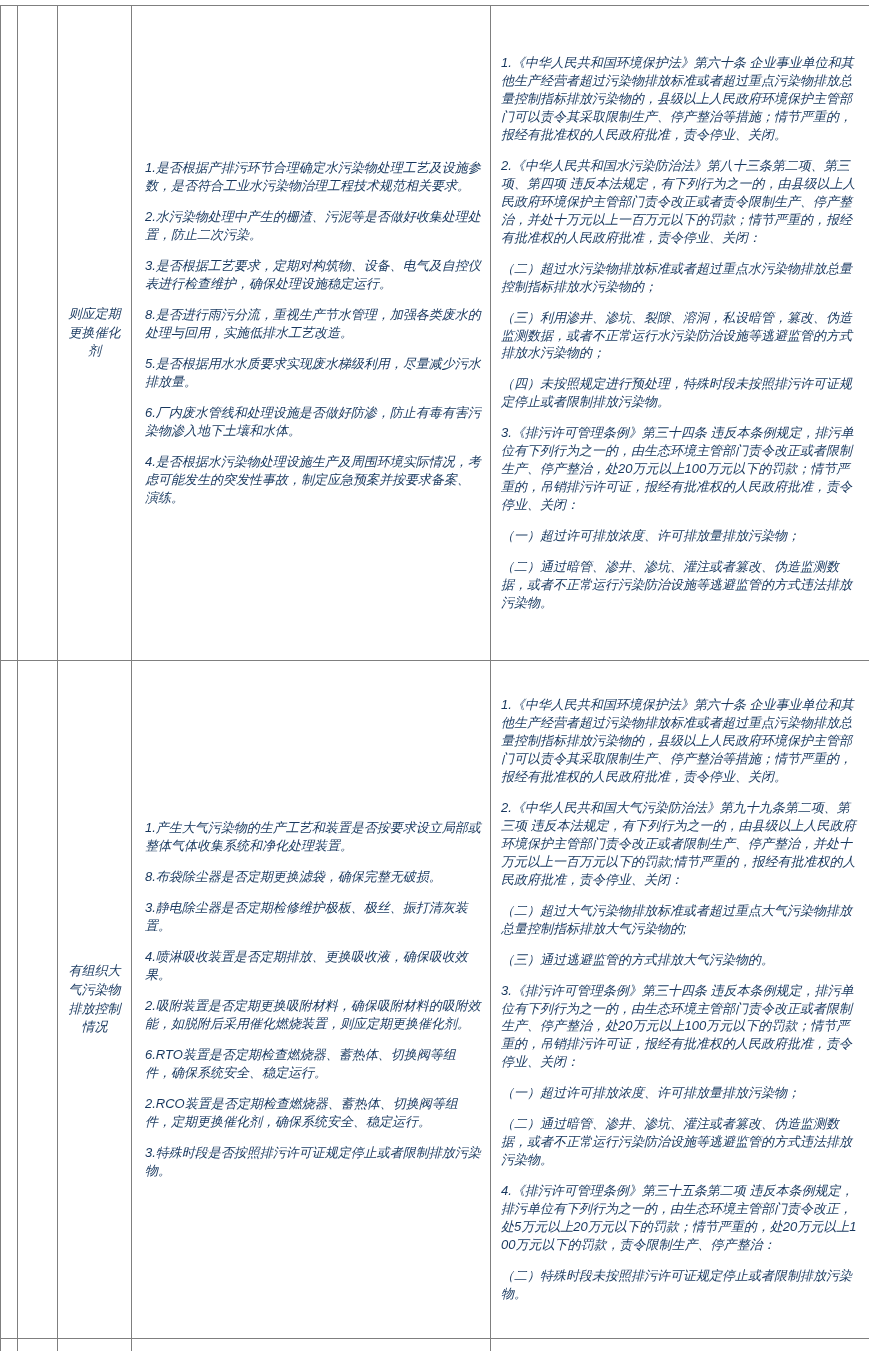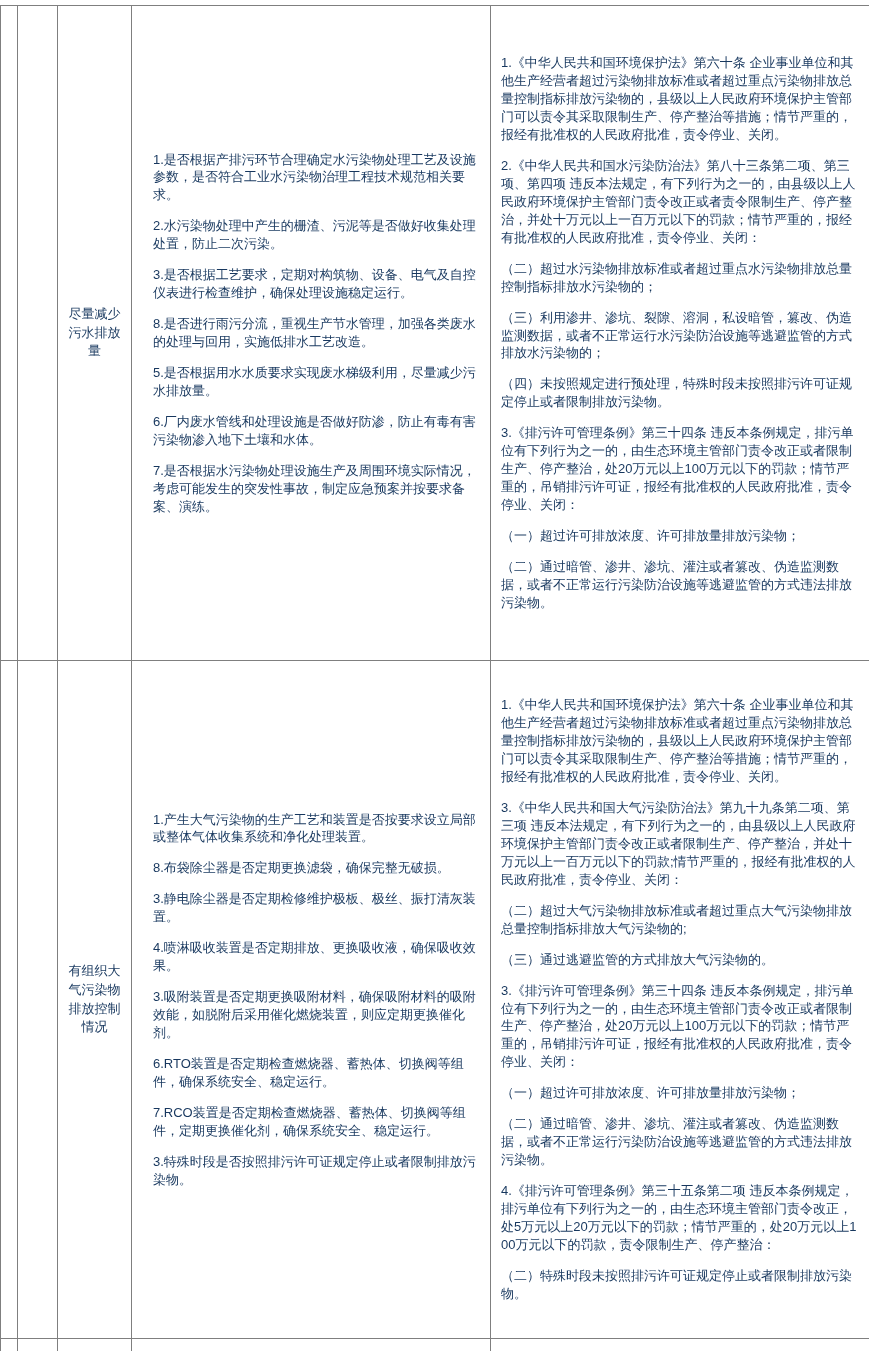--- a/index.html
+++ b/index.html
@@ -16,37 +16,38 @@
   table.doc {
     border-collapse: collapse;
     table-layout: fixed;
     width: 869px;
     margin-top: 5px;
   }
   table.doc td {
     border: 1px solid #7f7f7f;
     vertical-align: middle;
     overflow: hidden;
+    font-style: italic;
   }
   .cell-edge { background: #ffffff; }
   .cell-cat {
     text-align: center;
     font-size: 13px;
     line-height: 1.45;
     padding: 4px 5px;
     word-break: break-all;
   }
   .cell-check {
     font-size: 13px;
     line-height: 1.38;
     padding: 6px 9px;
     text-align: left;
     word-break: break-all;
   }
-  .cell-check p { margin: 0 0 13px 12px; }
+  .cell-check p { margin: 0 0 13px 4px; }
   .cell-check p:last-child { margin-bottom: 0; }
   .cell-legal {
     font-size: 13px;
     line-height: 1.38;
     padding: 9px 10px;
     text-align: left;
     vertical-align: middle;
     word-break: break-all;
   }
   .cell-legal p { margin: 0 0 13px 0; }
@@ -61,29 +62,29 @@
       <col style="width:17px">
       <col style="width:40px">
       <col style="width:74px">
       <col style="width:359px">
       <col style="width:379px">
     </colgroup>
     <tbody id="doc-body">
         <tr style="height: 655px;">
           <td class="cell-edge"></td>
           <td class="cell-edge"></td>
-          <td class="cell-cat">尽量减少污水排放量</td>
+          <td class="cell-cat">则应定期更换催化剂</td>
           <td class="cell-check">
             <p>1.是否根据产排污环节合理确定水污染物处理工艺及设施参数，是否符合工业水污染物治理工程技术规范相关要求。</p>
             <p>2.水污染物处理中产生的栅渣、污泥等是否做好收集处理处置，防止二次污染。</p>
             <p>3.是否根据工艺要求，定期对构筑物、设备、电气及自控仪表进行检查维护，确保处理设施稳定运行。</p>
             <p>8.是否进行雨污分流，重视生产节水管理，加强各类废水的处理与回用，实施低排水工艺改造。</p>
             <p>5.是否根据用水水质要求实现废水梯级利用，尽量减少污水排放量。</p>
             <p>6.厂内废水管线和处理设施是否做好防渗，防止有毒有害污染物渗入地下土壤和水体。</p>
-            <p>7.是否根据水污染物处理设施生产及周围环境实际情况，考虑可能发生的突发性事故，制定应急预案并按要求备案、演练。</p>
+            <p>4.是否根据水污染物处理设施生产及周围环境实际情况，考虑可能发生的突发性事故，制定应急预案并按要求备案、演练。</p>
           </td>
           <td class="cell-legal">
             <p>1.《中华人民共和国环境保护法》第六十条 企业事业单位和其他生产经营者超过污染物排放标准或者超过重点污染物排放总量控制指标排放污染物的，县级以上人民政府环境保护主管部门可以责令其采取限制生产、停产整治等措施；情节严重的，报经有批准权的人民政府批准，责令停业、关闭。</p>
             <p>2.《中华人民共和国水污染防治法》第八十三条第二项、第三项、第四项 违反本法规定，有下列行为之一的，由县级以上人民政府环境保护主管部门责令改正或者责令限制生产、停产整治，并处十万元以上一百万元以下的罚款；情节严重的，报经有批准权的人民政府批准，责令停业、关闭：</p>
             <p>（二）超过水污染物排放标准或者超过重点水污染物排放总量控制指标排放水污染物的；</p>
             <p>（三）利用渗井、渗坑、裂隙、溶洞，私设暗管，篡改、伪造监测数据，或者不正常运行水污染防治设施等逃避监管的方式排放水污染物的；</p>
             <p>（四）未按照规定进行预处理，特殊时段未按照排污许可证规定停止或者限制排放污染物。</p>
             <p>3.《排污许可管理条例》第三十四条 违反本条例规定，排污单位有下列行为之一的，由生态环境主管部门责令改正或者限制生产、停产整治，处20万元以上100万元以下的罚款；情节严重的，吊销排污许可证，报经有批准权的人民政府批准，责令停业、关闭：</p>
             <p>（一）超过许可排放浓度、许可排放量排放污染物；</p>
             <p>（二）通过暗管、渗井、渗坑、灌注或者篡改、伪造监测数据，或者不正常运行污染防治设施等逃避监管的方式违法排放污染物。</p>
@@ -91,28 +92,28 @@
         </tr>
         <tr style="height: 678px;">
           <td class="cell-edge"></td>
           <td class="cell-edge"></td>
           <td class="cell-cat">有组织大气污染物排放控制情况</td>
           <td class="cell-check">
             <p>1.产生大气污染物的生产工艺和装置是否按要求设立局部或整体气体收集系统和净化处理装置。</p>
             <p>8.布袋除尘器是否定期更换滤袋，确保完整无破损。</p>
             <p>3.静电除尘器是否定期检修维护极板、极丝、振打清灰装置。</p>
             <p>4.喷淋吸收装置是否定期排放、更换吸收液，确保吸收效果。</p>
-            <p>3.吸附装置是否定期更换吸附材料，确保吸附材料的吸附效能，如脱附后采用催化燃烧装置，则应定期更换催化剂。</p>
+            <p>2.吸附装置是否定期更换吸附材料，确保吸附材料的吸附效能，如脱附后采用催化燃烧装置，则应定期更换催化剂。</p>
             <p>6.RTO装置是否定期检查燃烧器、蓄热体、切换阀等组件，确保系统安全、稳定运行。</p>
-            <p>7.RCO装置是否定期检查燃烧器、蓄热体、切换阀等组件，定期更换催化剂，确保系统安全、稳定运行。</p>
+            <p>2.RCO装置是否定期检查燃烧器、蓄热体、切换阀等组件，定期更换催化剂，确保系统安全、稳定运行。</p>
             <p>3.特殊时段是否按照排污许可证规定停止或者限制排放污染物。</p>
           </td>
           <td class="cell-legal">
             <p>1.《中华人民共和国环境保护法》第六十条 企业事业单位和其他生产经营者超过污染物排放标准或者超过重点污染物排放总量控制指标排放污染物的，县级以上人民政府环境保护主管部门可以责令其采取限制生产、停产整治等措施；情节严重的，报经有批准权的人民政府批准，责令停业、关闭。</p>
-            <p>3.《中华人民共和国大气污染防治法》第九十九条第二项、第三项 违反本法规定，有下列行为之一的，由县级以上人民政府环境保护主管部门责令改正或者限制生产、停产整治，并处十万元以上一百万元以下的罚款;情节严重的，报经有批准权的人民政府批准，责令停业、关闭：</p>
+            <p>2.《中华人民共和国大气污染防治法》第九十九条第二项、第三项 违反本法规定，有下列行为之一的，由县级以上人民政府环境保护主管部门责令改正或者限制生产、停产整治，并处十万元以上一百万元以下的罚款;情节严重的，报经有批准权的人民政府批准，责令停业、关闭：</p>
             <p>（二）超过大气污染物排放标准或者超过重点大气污染物排放总量控制指标排放大气污染物的;</p>
             <p>（三）通过逃避监管的方式排放大气污染物的。</p>
             <p>3.《排污许可管理条例》第三十四条 违反本条例规定，排污单位有下列行为之一的，由生态环境主管部门责令改正或者限制生产、停产整治，处20万元以上100万元以下的罚款；情节严重的，吊销排污许可证，报经有批准权的人民政府批准，责令停业、关闭：</p>
             <p>（一）超过许可排放浓度、许可排放量排放污染物；</p>
             <p>（二）通过暗管、渗井、渗坑、灌注或者篡改、伪造监测数据，或者不正常运行污染防治设施等逃避监管的方式违法排放污染物。</p>
             <p>4.《排污许可管理条例》第三十五条第二项 违反本条例规定，排污单位有下列行为之一的，由生态环境主管部门责令改正，处5万元以上20万元以下的罚款；情节严重的，处20万元以上100万元以下的罚款，责令限制生产、停产整治：</p>
             <p>（二）特殊时段未按照排污许可证规定停止或者限制排放污染物。</p>
           </td>
         </tr>
         <tr style="height: 60px;">

